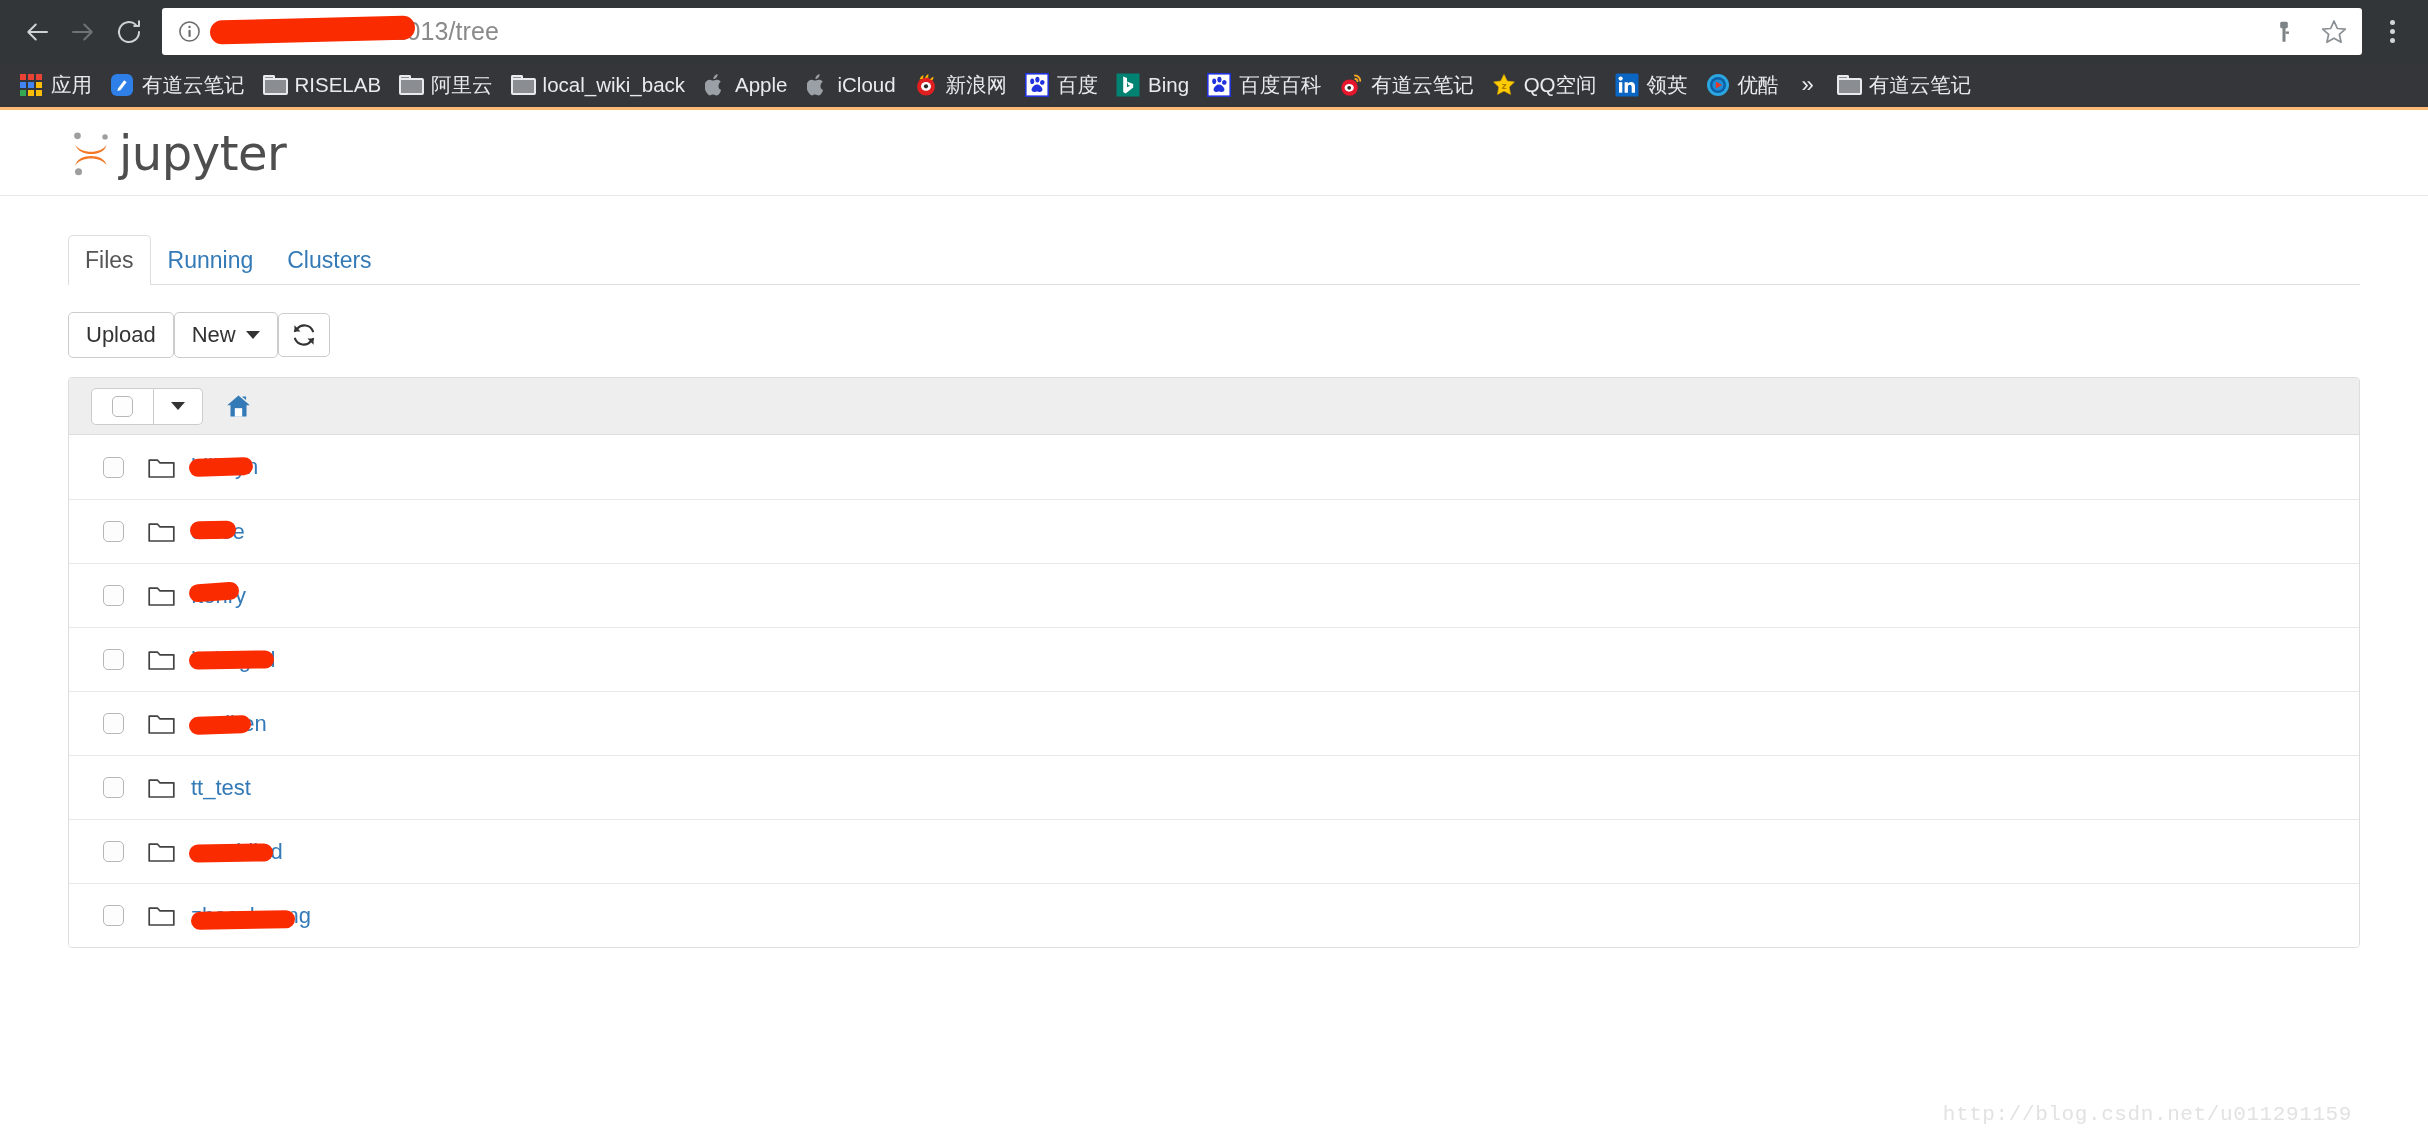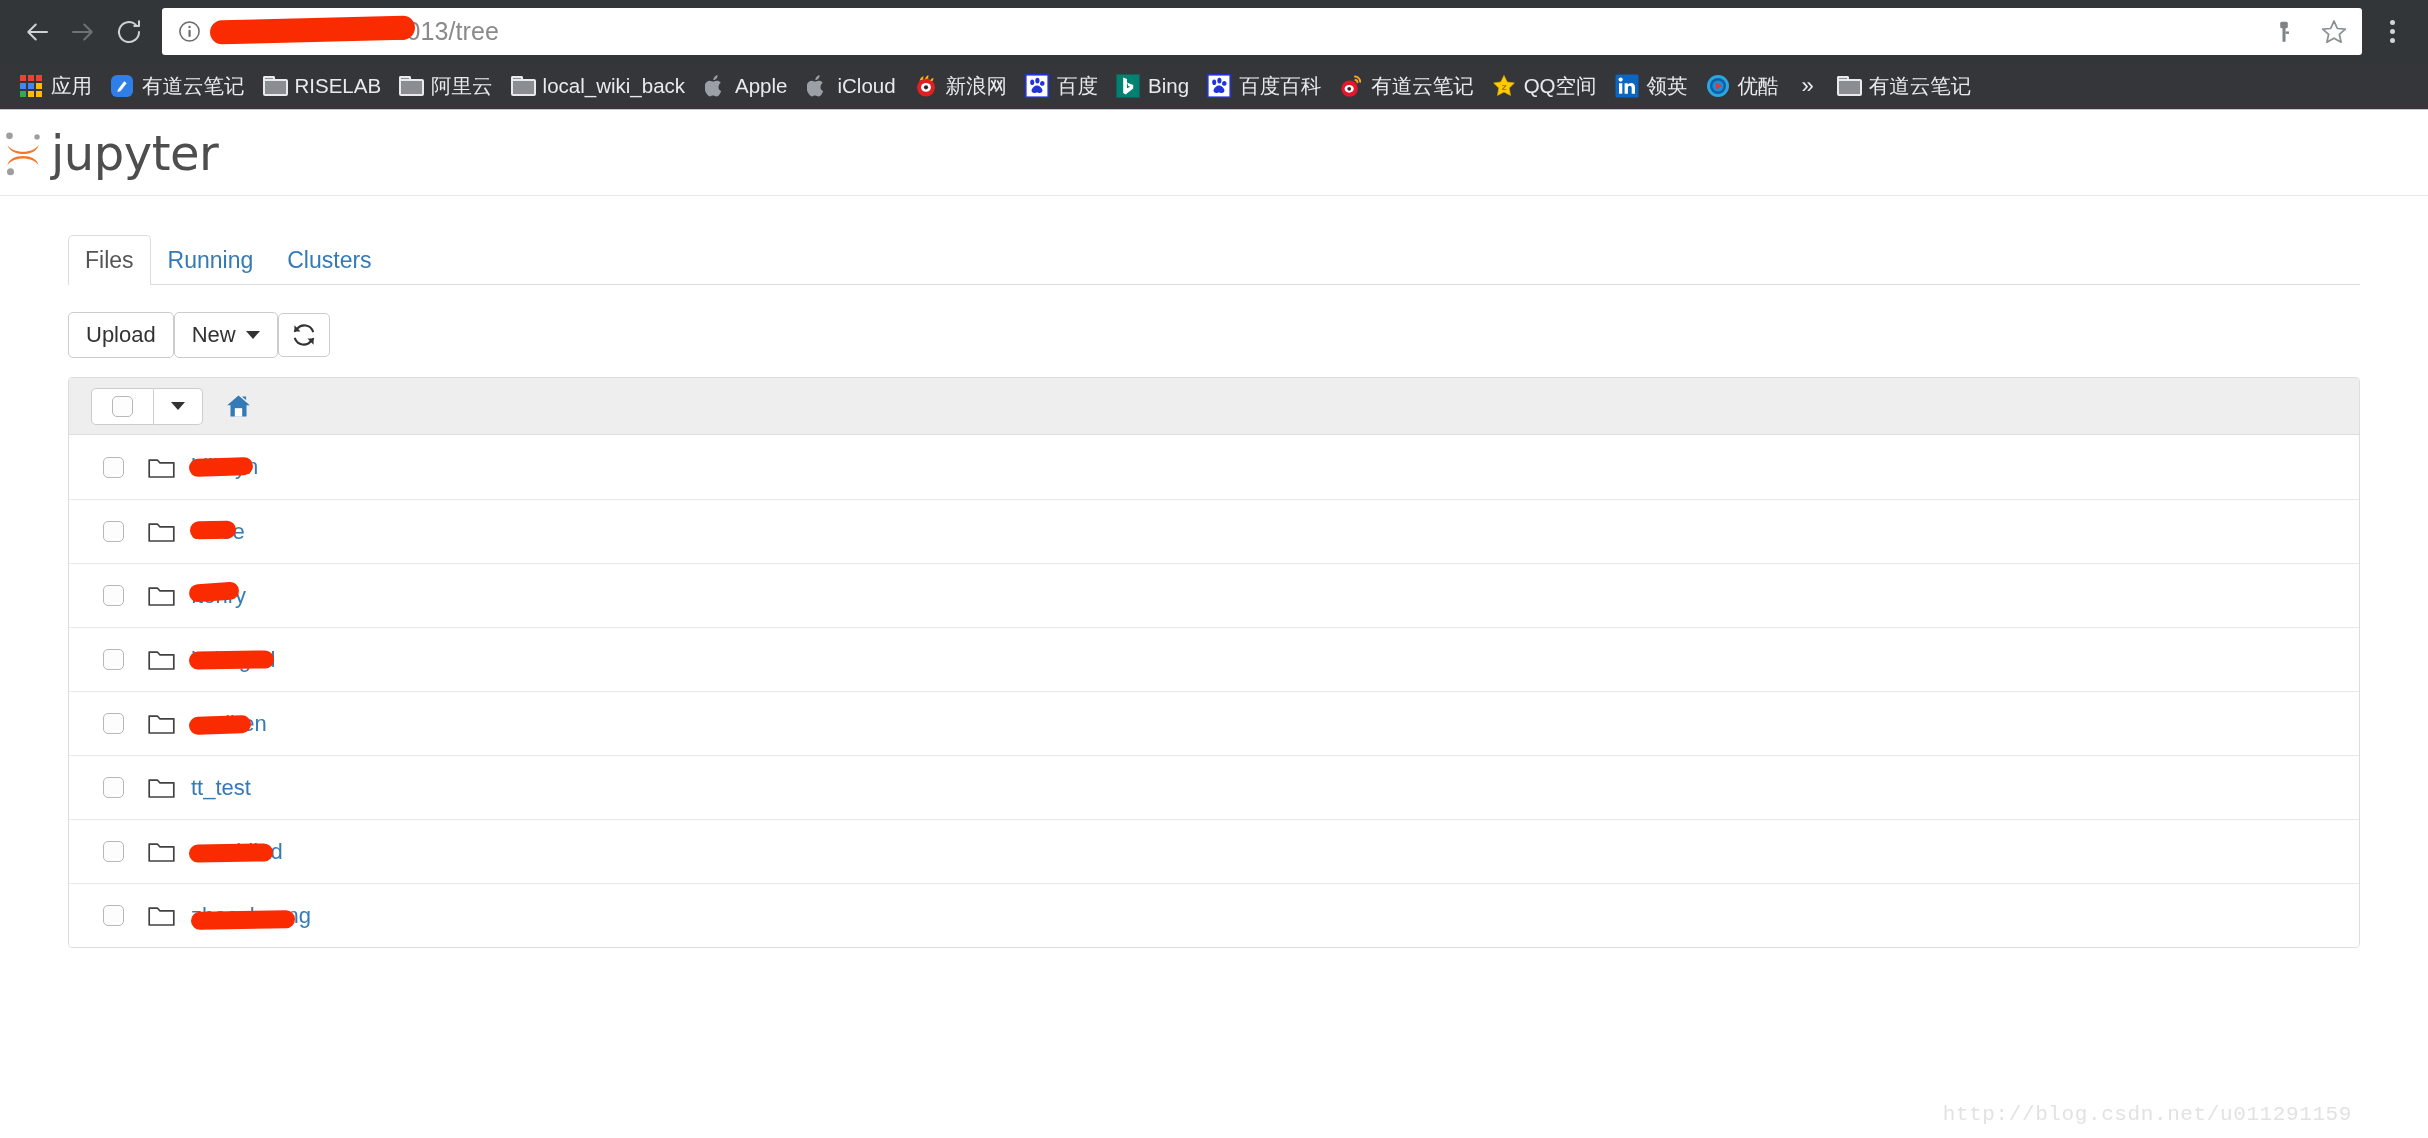--- a/index.html
+++ b/index.html
@@ -115,21 +115,21 @@
   }
 
   
   .bookmarks-bar {
     height: 47px;
     background: #35363a;
     display: flex;
     align-items: center;
     padding: 0 10px;
     box-sizing: border-box;
-    border-bottom: 1px solid #fdba74;
+    border-bottom: 3px solid #fdba74;
     gap: 0px;
     overflow: hidden;
   }
   .bm {
     display: flex;
     align-items: center;
     height: 36px;
     padding: 0 9px;
     border-radius: 3px;
     color: #e8eaed;
@@ -180,20 +180,21 @@
   .page {
     background: #ffffff;
     position: relative;
     height: 1028px;
   }
   .jp-header {
     height: 86px;
     border-bottom: 1px solid #e7e7e7;
     display: flex;
     align-items: center;
+    padding-left: 68px;
     box-sizing: border-box;
   }
   .jp-logo {
     display: flex;
     align-items: center;
     gap: 5px;
   }
   .jp-logo-mark { width: 46px; height: 52px; display:block; }
   .jp-logo-text {
     font-size: 48px;

